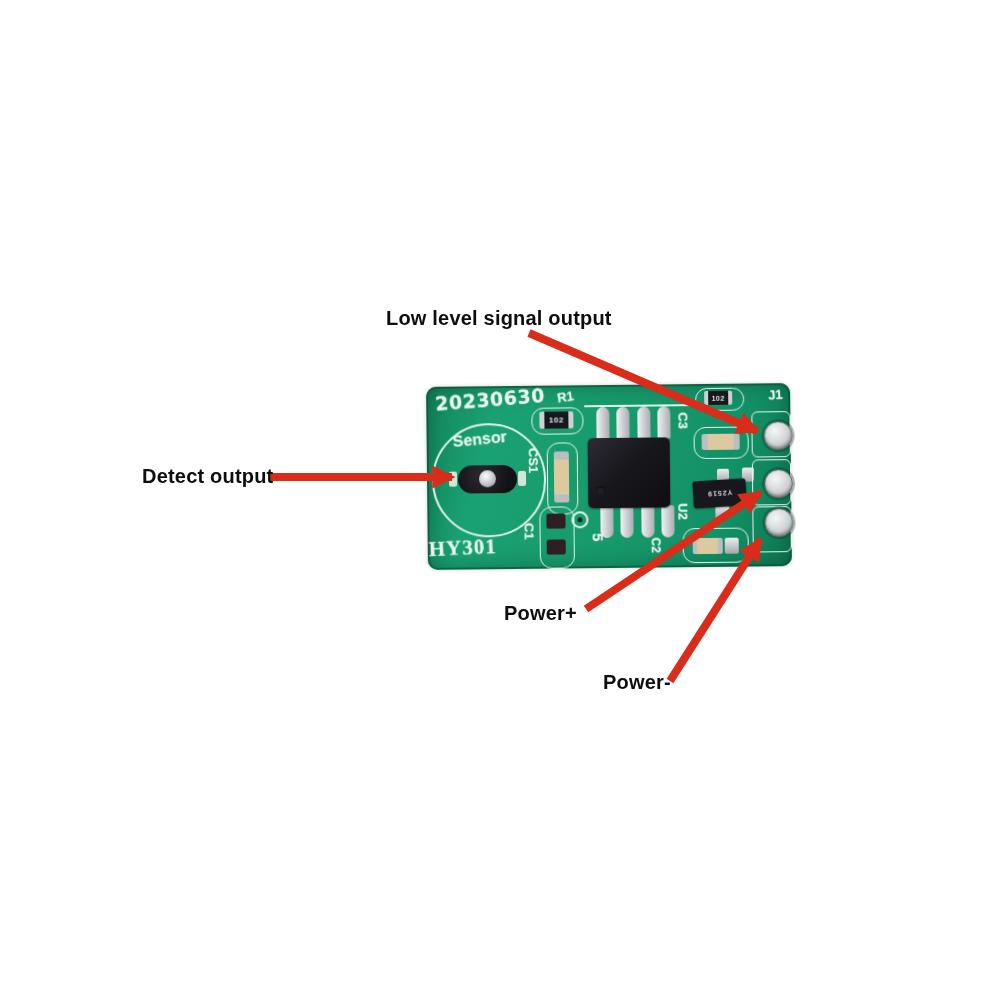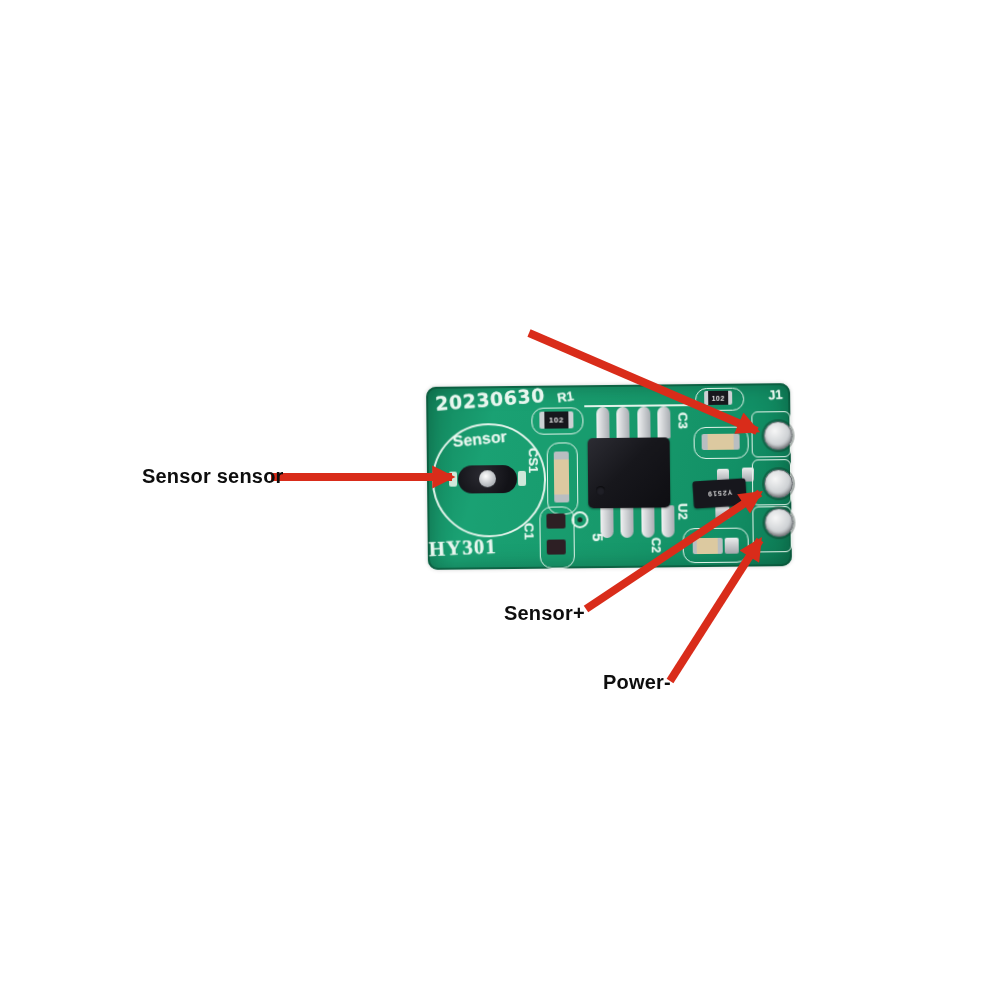--- a/index.html
+++ b/index.html
@@ -129,16 +129,17 @@
       </marker>
     </defs>
     <g stroke="#d92c1a" stroke-width="8">
       <line x1="529" y1="333" x2="757" y2="431" marker-end="url(#ah)"></line>
       <line x1="271" y1="477" x2="452" y2="477" marker-end="url(#ah)"></line>
       <line x1="586" y1="609" x2="760" y2="493" marker-end="url(#ah)"></line>
       <line x1="670" y1="681" x2="760" y2="540" marker-end="url(#ah)"></line>
     </g>
   </svg>
 
-  <div class="ann" style="left:142px;top:465px;">Sensor sensor</div>
-  <div class="ann" style="left:504px;top:602px;">Sensor+</div>
+  <div class="ann" style="left:386px;top:307px;">Low level signal output</div>
+  <div class="ann" style="left:142px;top:465px;">Detect output</div>
+  <div class="ann" style="left:504px;top:602px;">Power+</div>
   <div class="ann" style="left:603px;top:671px;">Power-</div>
 </div>
 
 </body></html>

